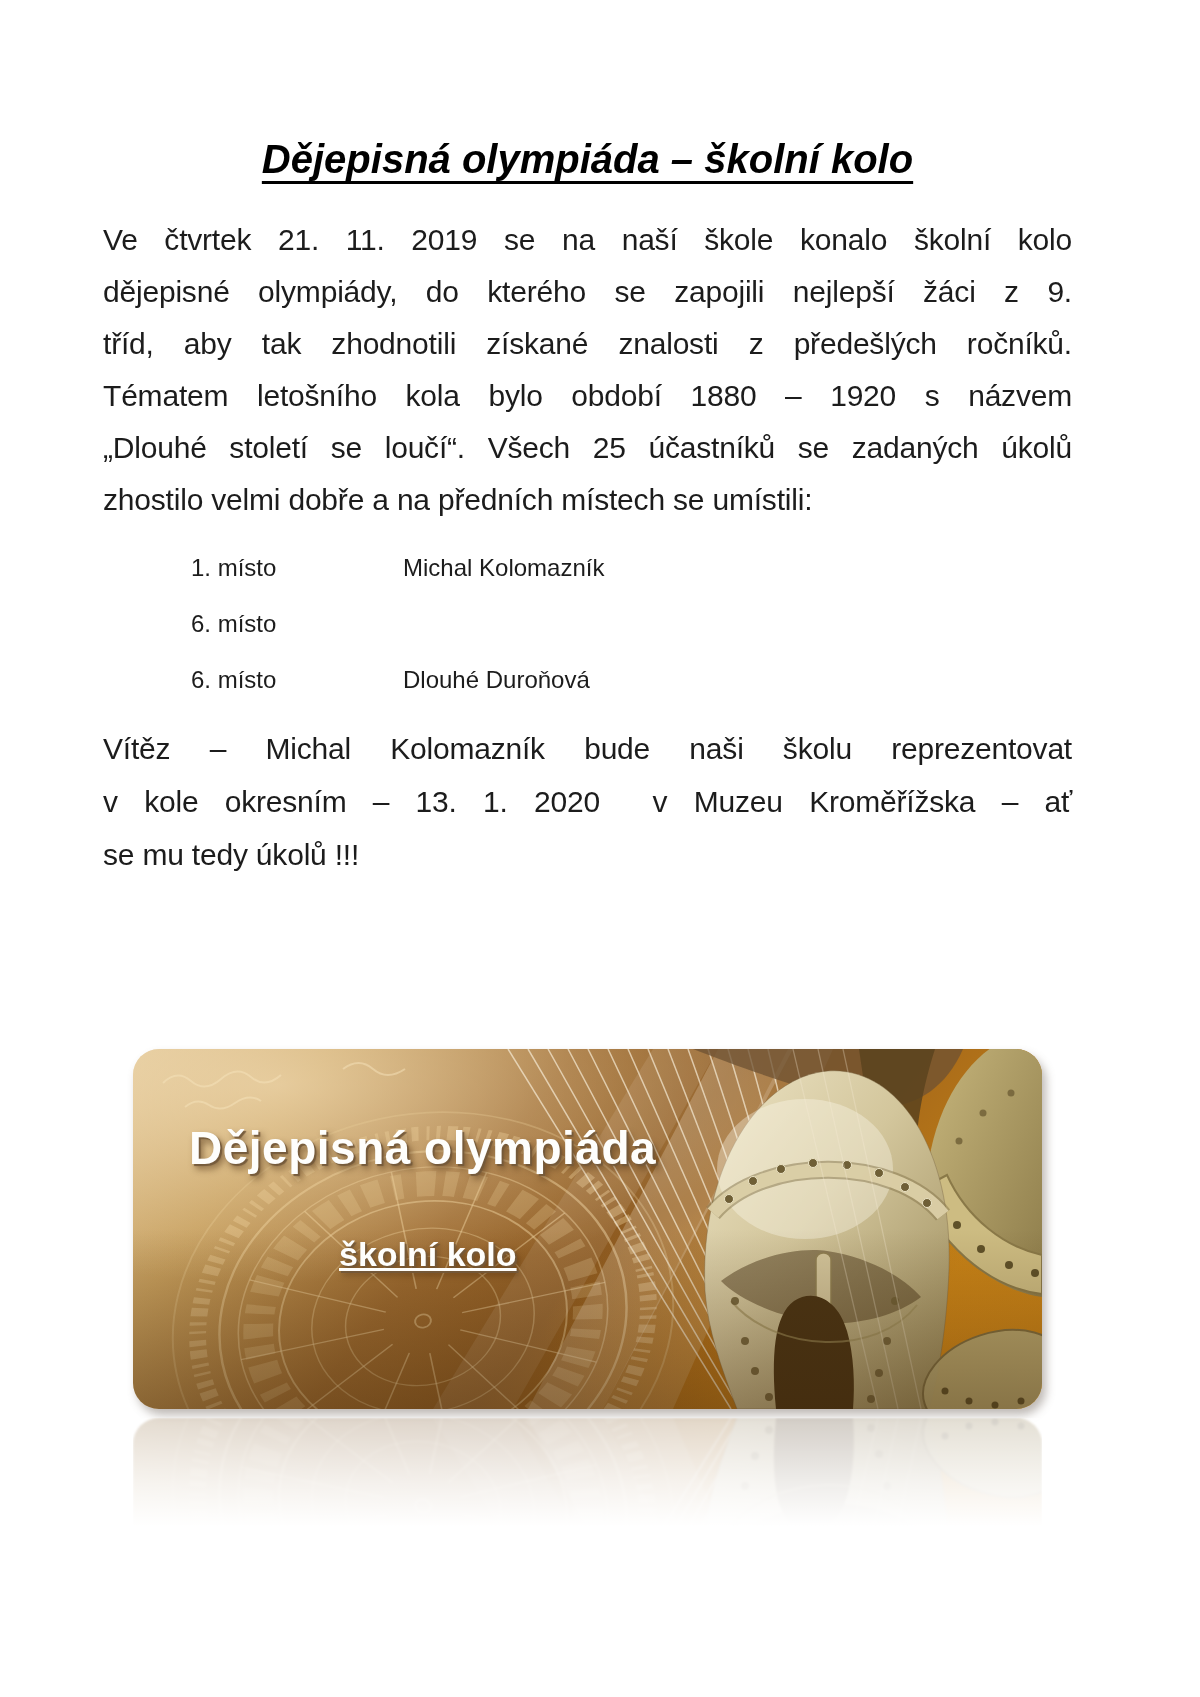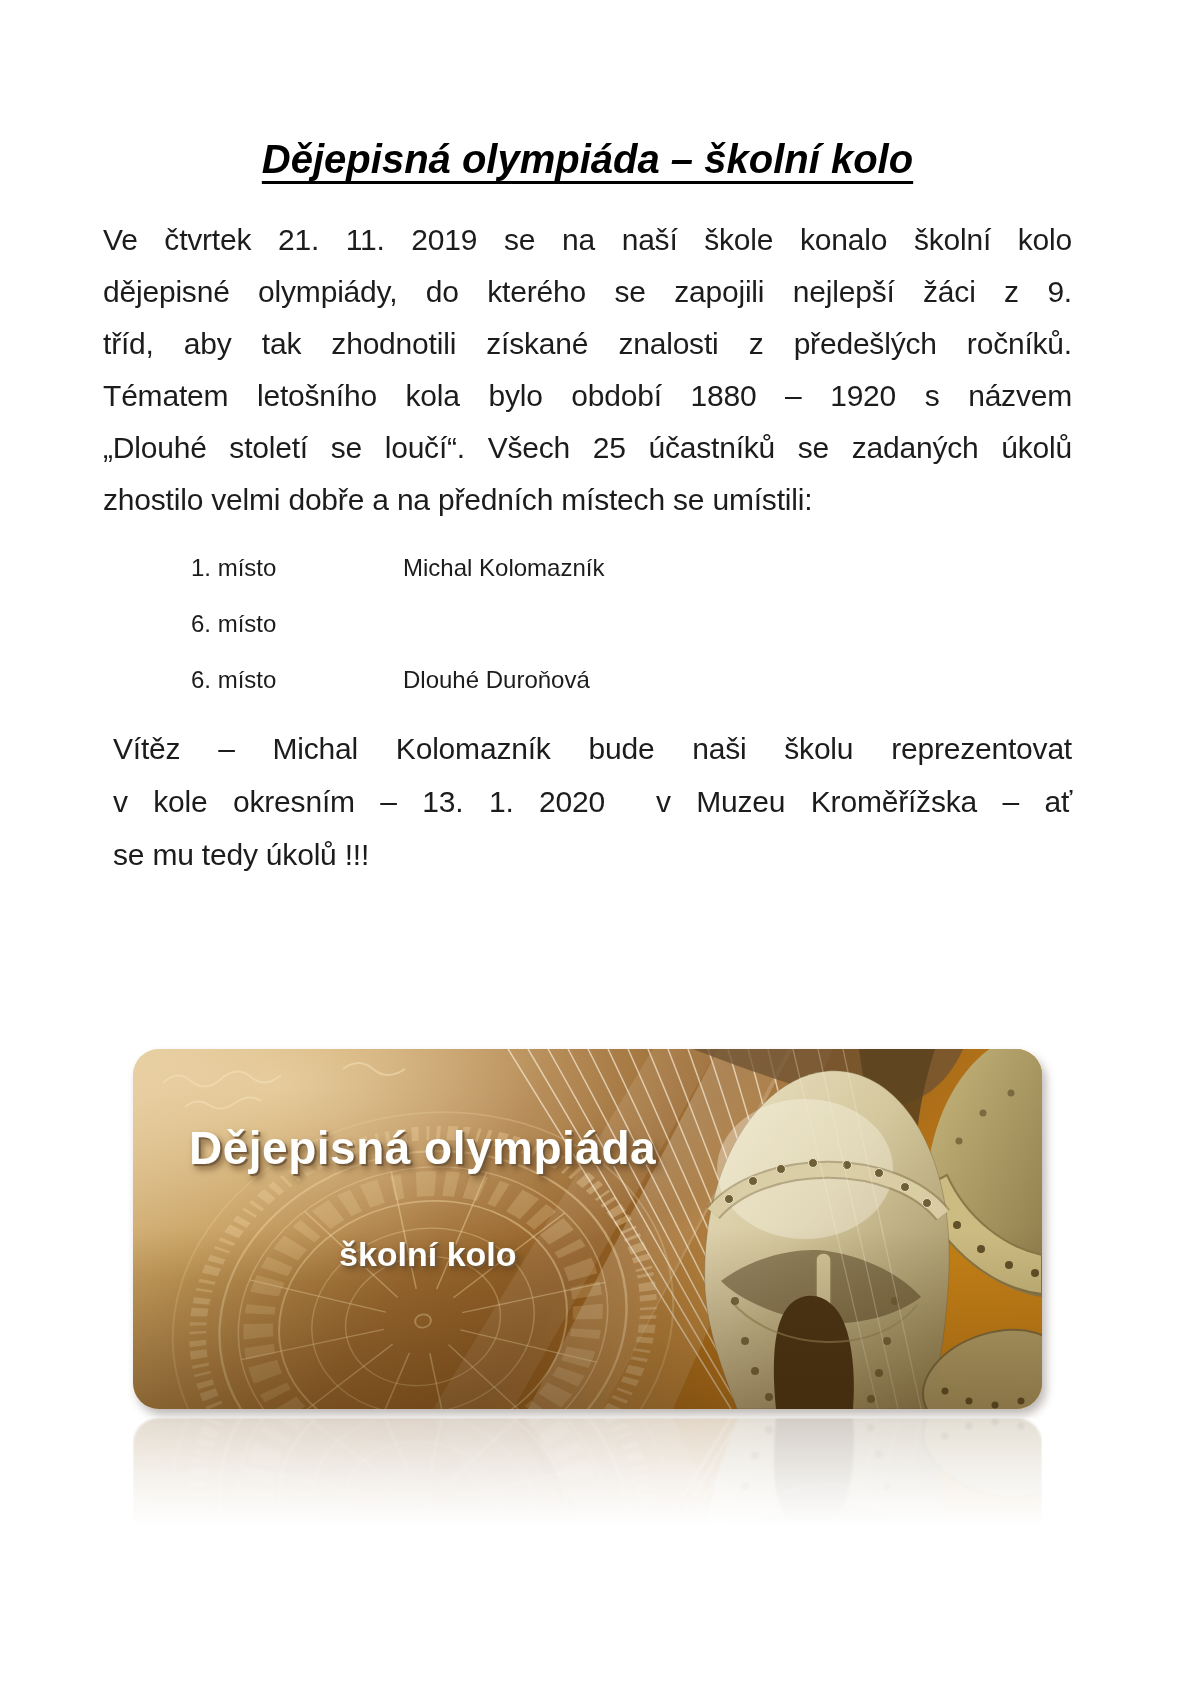--- a/index.html
+++ b/index.html
@@ -13,32 +13,32 @@
   .doc-title-text{text-decoration:underline;text-decoration-thickness:3px;text-underline-offset:8px;font-style:italic;}
 
   .para{font-size:30px;line-height:52px;letter-spacing:-0.2px;}
   .para .line{text-align:justify;text-justify:inter-word;}
   .para .line.just{text-align-last:justify;}
   .para span.b{font-weight:400;}
 
   .results{margin:14px 0 14px;padding-left:88px;font-size:24px;}
   .result-row{display:grid;grid-template-columns:212px auto;line-height:56px;}
 
-  .para-winner{margin-top:10px;line-height:53px;margin-left:10px;}
+  .para-winner{margin-top:10px;line-height:53px;}
 
   .banner-area{margin-top:168px;margin-left:30px;width:909px;}
   .banner{position:relative;width:909px;height:360px;border-radius:26px;overflow:hidden;
           box-shadow:4px 6px 10px rgba(110,100,90,.45);}
   .banner svg{position:absolute;left:0;top:0;display:block;}
   .banner-title{position:absolute;left:56px;top:72px;font-size:46px;font-weight:700;color:#fefefc;
     letter-spacing:.5px;white-space:nowrap;
     text-shadow:2px 2px 1px rgba(115,88,58,.95),4px 5px 7px rgba(75,45,15,.6);}
   .banner-subtitle{position:absolute;left:206px;top:186px;font-size:34px;font-weight:700;color:#fefefc;
     white-space:nowrap;
-    text-shadow:2px 2px 1px rgba(115,88,58,.95),3px 4px 6px rgba(75,45,15,.6);}
+    text-shadow:2px 2px 1px rgba(115,88,58,.95),3px 4px 6px rgba(75,45,15,.6);text-decoration:underline;}
 
   .reflection{position:relative;height:118px;overflow:hidden;margin-top:9px;}
   #reflection-inner{transform:scaleY(-1);opacity:.42;filter:blur(1.1px);}
   .reflection .banner{box-shadow:none;}
   .reflection-fade{position:absolute;left:0;top:0;right:0;bottom:0;
     background:linear-gradient(to bottom,rgba(255,255,255,.45) 0%,rgba(255,255,255,.8) 55%,#ffffff 92%);}
 </style>
 </head>
 <body>
 

